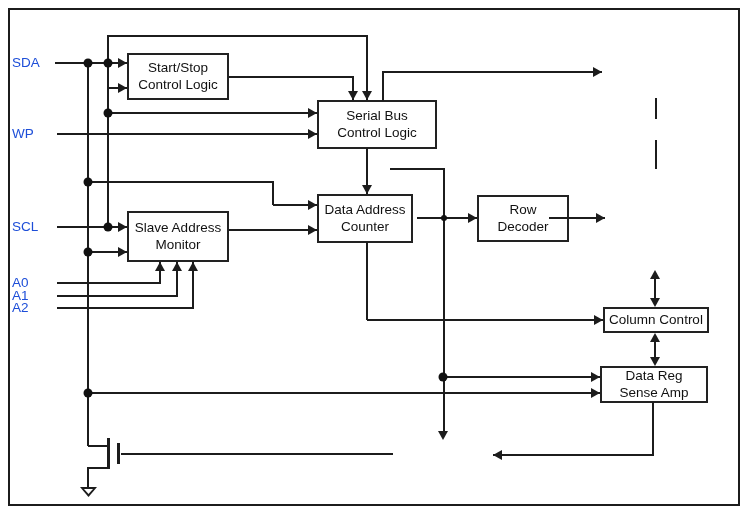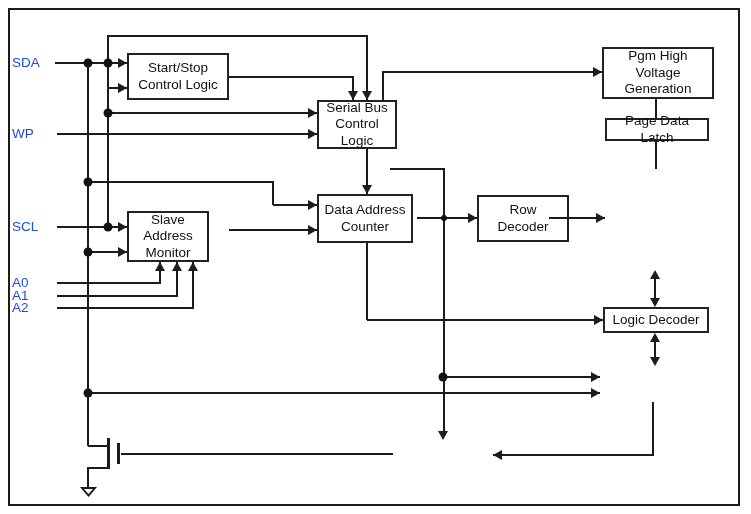--- a/index.html
+++ b/index.html
@@ -32,32 +32,31 @@
 
   <div class="pin" style="top:55px">SDA</div>
   <div class="pin" style="top:126px">WP</div>
   <div class="pin" style="top:219px">SCL</div>
   <div class="pin" style="top:275px">A0</div>
   <div class="pin" style="top:288px">A1</div>
   <div class="pin" style="top:300px">A2</div>
 
   <div class="box" style="left:127px;top:53px;width:102px;height:47px">Start/Stop
 Control Logic</div>
-  <div class="box" style="left:317px;top:100px;width:80px;height:49px">Serial Bus
+  <div class="box" style="left:317px;top:100px;width:120px;height:49px">Serial Bus
 Control Logic</div>
-  <div class="box" style="left:127px;top:211px;width:82px;height:51px">Slave Address
+  <div class="box" style="left:127px;top:211px;width:102px;height:51px">Slave Address
 Monitor</div>
   <div class="box" style="left:317px;top:194px;width:96px;height:49px">Data Address
 Counter</div>
   <div class="box" style="left:477px;top:195px;width:92px;height:47px">Row
 Decoder</div>
-  <div class="box" style="left:602px;top:47px;width:112px;height:52px">Pgm High Voltage
-Generation</div>
-  <div class="box" style="left:605px;top:118px;width:104px;height:23px">Page Data Latch</div>
-  <div class="box" style="left:603px;top:307px;width:106px;height:26px">Logic Decoder</div>
+  <div class="box" style="left:603px;top:307px;width:106px;height:26px">Column Control</div>
+  <div class="box" style="left:600px;top:366px;width:108px;height:37px">Data Reg
+Sense Amp</div>
 
   <i class="h" style="left:55px;top:62px;width:72px"></i>
   <i class="h" style="left:57px;top:133px;width:260px"></i>
   <i class="h" style="left:57px;top:226px;width:70px"></i>
   <i class="h" style="left:57px;top:282px;width:104px"></i>
   <i class="h" style="left:57px;top:295px;width:121px"></i>
   <i class="h" style="left:57px;top:307px;width:137px"></i>
   <i class="h" style="left:107px;top:35px;width:261px"></i>
   <i class="h" style="left:108px;top:87px;width:19px"></i>
   <i class="h" style="left:108px;top:112px;width:209px"></i>

